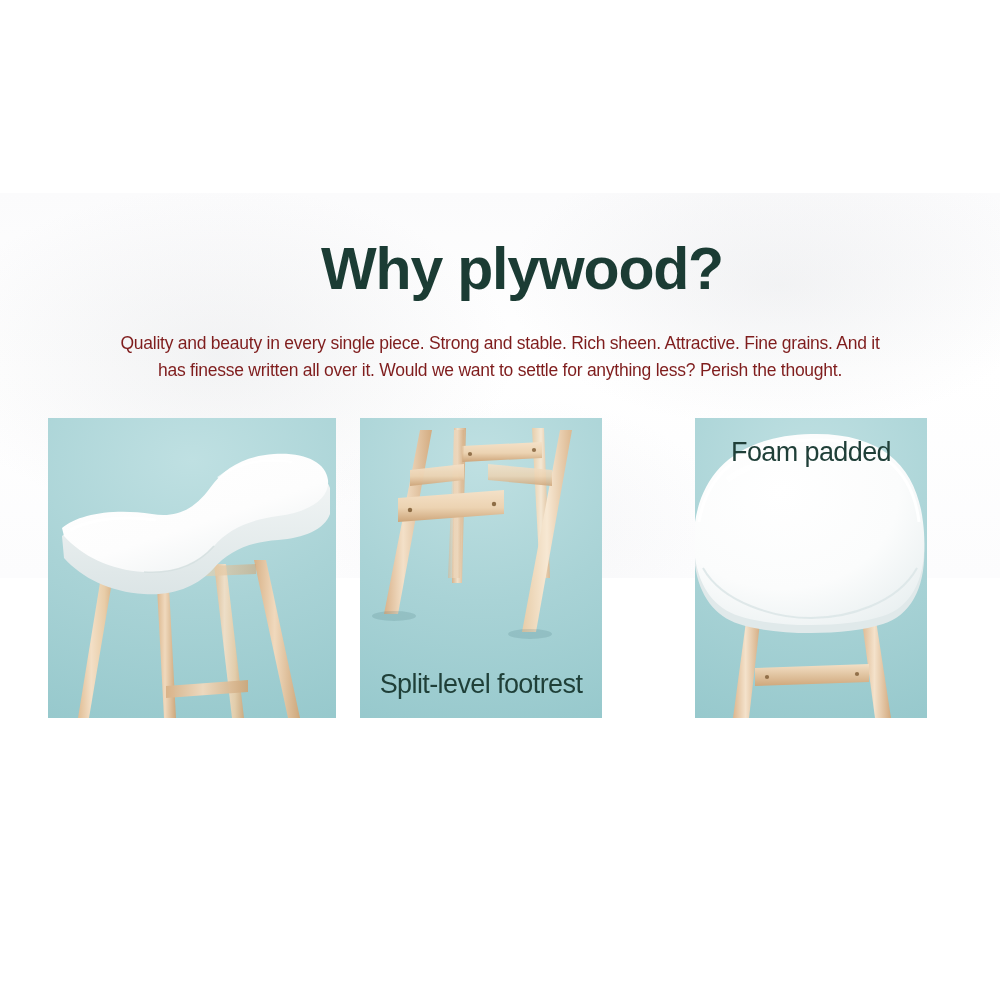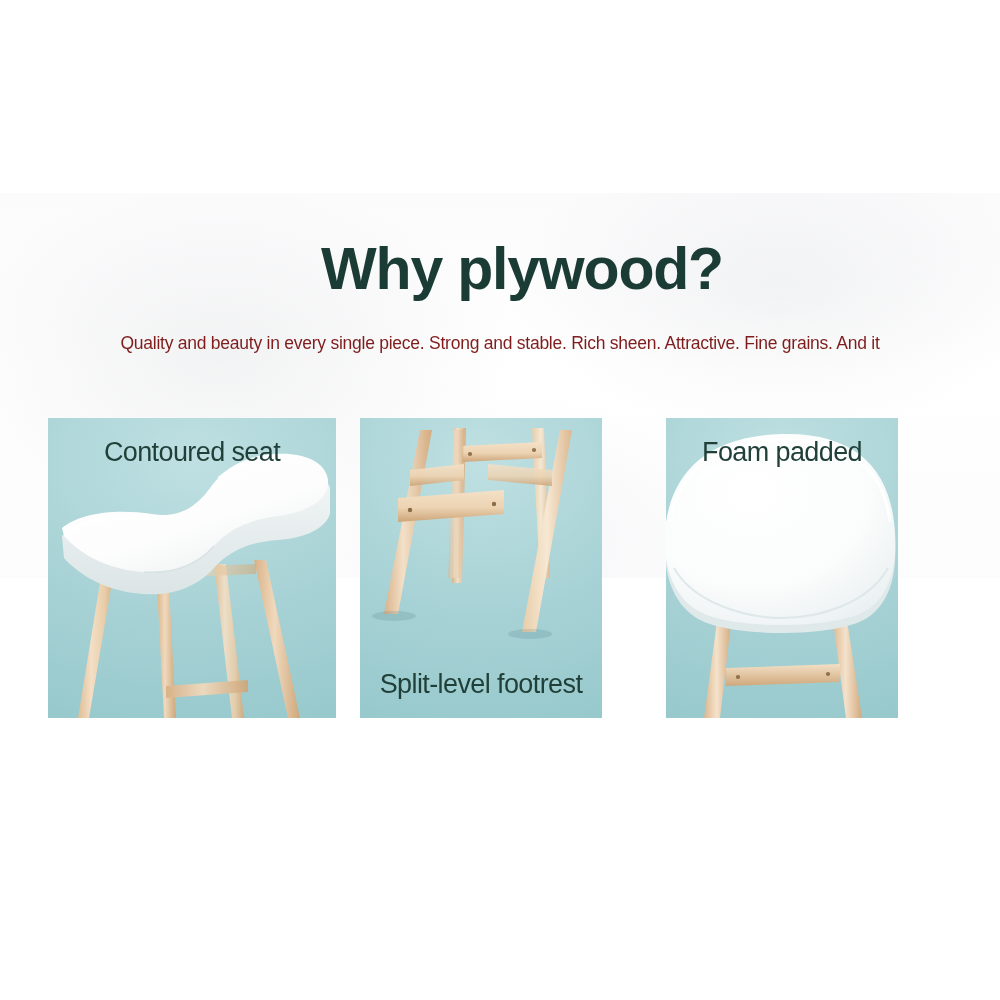--- a/index.html
+++ b/index.html
@@ -80,21 +80,21 @@
   .panel {
     position: absolute;
     top: 418px;
     height: 300px;
     overflow: hidden;
     background:
       radial-gradient(ellipse 150% 105% at 50% 14%, #bfe0e2 0%, #a9d3d6 45%, #92c6ca 100%);
   }
   .panel.p1 { left: 48px;  width: 288px; }
   .panel.p2 { left: 360px; width: 242px; }
-  .panel.p3 { left: 666px; width: 232px; }
+  .panel.p3 { left: 695px; width: 232px; }
 
   .panel-art {
     position: absolute;
     inset: 0;
     width: 100%;
     height: 100%;
     display: block;
   }
 
   .panel-label {
@@ -147,20 +147,21 @@
         <path d="M104 232 C 92 252, 90 274, 98 296" stroke-width=".5"></path>
       </g>
     </svg>
     <div class="wash"></div>
   </div>
 
   <div class="headline">Why plywood?</div>
 
   <div class="subcopy">
     <span class="line">Quality and beauty in every single piece. Strong and stable. Rich sheen. Attractive. Fine grains. And it</span>
+    <span class="line">has finesse written all over it. Would we want to settle for anything less? Perish the thought.</span>
   </div>
 
   <div class="panel p1">
     <svg class="panel-art" viewBox="0 0 288 300" preserveAspectRatio="xMidYMid slice">
       <defs>
         <linearGradient id="w1a" x1="0" y1="0" x2="1" y2="0">
           <stop offset="0" stop-color="#e0bd94"></stop>
             <stop offset=".35" stop-color="#f3dfc6"></stop>
           <stop offset=".7" stop-color="#e8cda8"></stop>
             <stop offset="1" stop-color="#cfa87c"></stop>
@@ -208,21 +209,20 @@
                  C 256 34, 278 44, 280 62
                  C 282 80, 262 94, 230 98
                  C 200 102, 180 112, 166 128
                  C 150 146, 126 156, 96 154
                  C 62 152, 34 138, 16 118 Z" fill="url(#seat1)"></path>
         <path d="M22 112 C 44 100, 78 98, 108 102" fill="none" stroke="#ffffff" stroke-width="3" opacity=".85"></path>
         <path d="M170 60 C 190 44, 216 40, 244 44" fill="none" stroke="#ffffff" stroke-width="2.5" opacity=".7"></path>
         <path d="M96 154 C 126 156, 150 146, 166 128" fill="none" stroke="#d3dedf" stroke-width="1.6" opacity=".8"></path>
       </g>
     </svg>
-    <div class="panel-label top">Contoured seat</div>
   </div>
 
   <div class="panel p2">
     <svg class="panel-art" viewBox="0 0 290 300" preserveAspectRatio="xMidYMid slice">
       <defs>
         <linearGradient id="w2a" x1="0" y1="0" x2="1" y2="0">
           <stop offset="0" stop-color="#d9b28a"></stop>
             <stop offset=".4" stop-color="#f3e0c8"></stop>
           <stop offset="1" stop-color="#d3ab80"></stop>
         </linearGradient>

